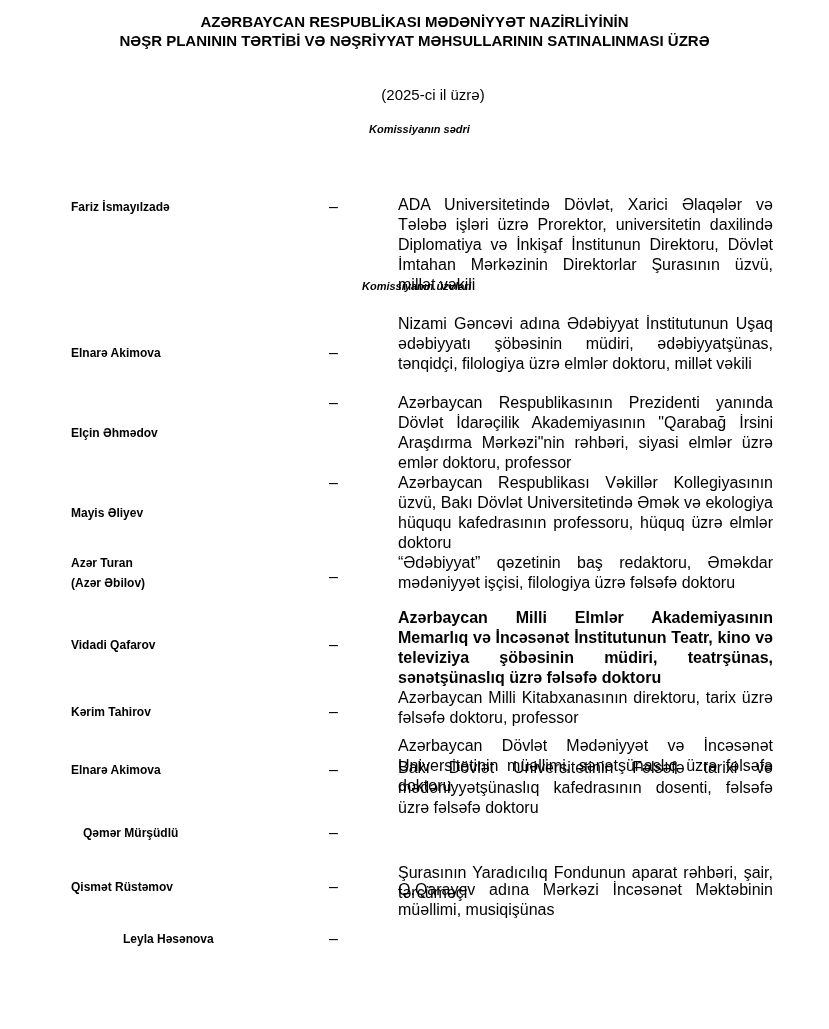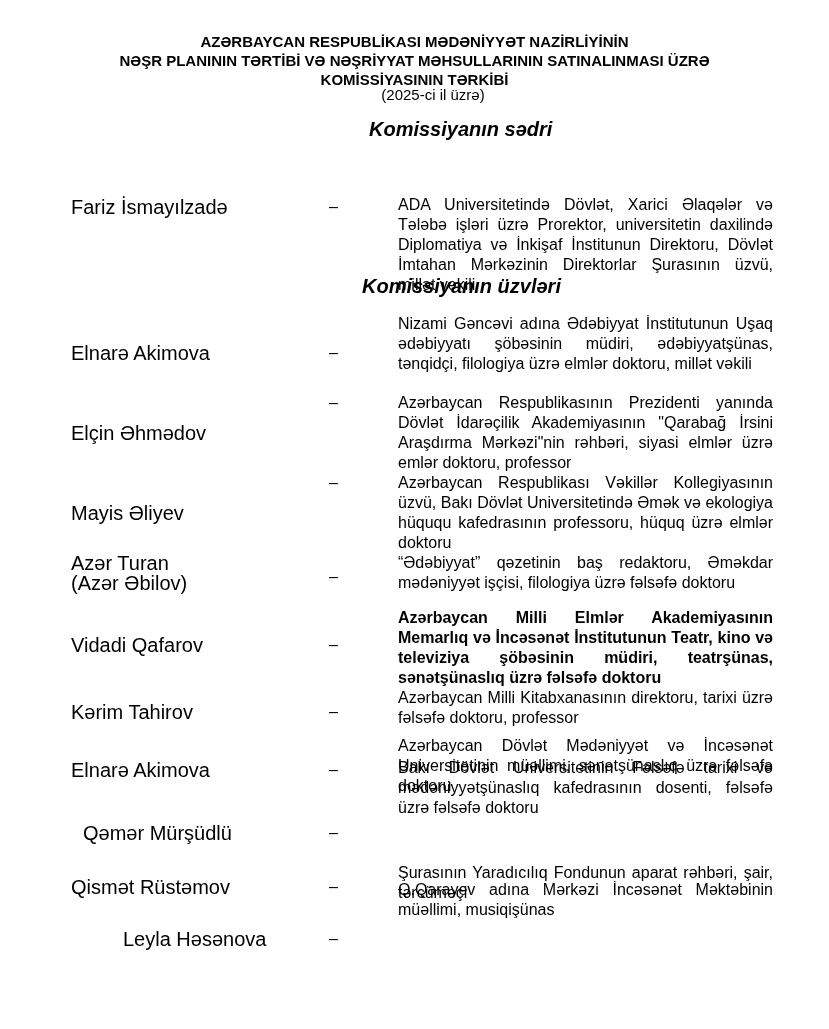--- a/index.html
+++ b/index.html
@@ -2,53 +2,52 @@
 <html><head>
   <meta charset="utf-8">
   <style>
     html, body { margin: 0; padding: 0; background: #ffffff; }
     body {
       width: 829px; height: 1029px; position: relative; overflow: hidden;
       font-family: "Liberation Sans", sans-serif; color: #000000;
     }
     .doc { position: absolute; left: 0; top: 0; width: 829px; height: 1029px; }
     .title {
-      position: absolute; left: 0; width: 829px; top: 32px;
+      position: absolute; left: 0; width: 829px; top: 12px;
       text-align: center; font-weight: bold; font-size: 15px; line-height: 19px;
     }
     .title div { white-space: nowrap; }
     .subtitle {
       position: absolute; left: 0; width: 866px; top: 86px;
       text-align: center; font-size: 15px; line-height: 18px;
     }
     .section {
       position: absolute; font-weight: bold; font-style: italic;
-      font-size: 20px; line-height: 20px; white-space: nowrap;
+      font-size: 11px; line-height: 20px; white-space: nowrap;
     }
     .name {
-      position: absolute; left: 71px; font-weight: normal; font-size: 20px;
+      position: absolute; left: 71px; font-weight: bold; font-size: 12px;
       line-height: 20px; white-space: nowrap;
     }
     .dash {
       position: absolute; left: 329px; font-size: 16px; line-height: 20px;
     }
     .desc {
       position: absolute; left: 398px; width: 375px; font-size: 16px;
       line-height: 20px; text-align: justify; text-align-last: left;
     }
   </style>
 </head>
 <body>
 
 <div class="doc">
 
   <div class="title">
     <div>AZƏRBAYCAN RESPUBLİKASI MƏDƏNİYYƏT NAZİRLİYİNİN</div>
     <div>NƏŞR PLANININ TƏRTİBİ VƏ NƏŞRİYYAT MƏHSULLARININ SATINALINMASI ÜZRƏ</div>
-    <div>KOMİSSİYASININ TƏRKİBİ</div>
   </div>
   <div class="subtitle">(2025-ci il üzrə)</div>
 
   <div class="section" style="left:369px; top:119px;">Komissiyanın sədri</div>
 
   <div>
     <div class="name" style="top:197px;">Fariz İsmayılzadə</div>
     <div class="dash" style="top:197px;">–</div>
     <div class="desc" style="top:164px;margin-top:31px;">ADA Universitetində Dövlət, Xarici Əlaqələr və Tələbə işləri üzrə Prorektor, universitetin daxilində Diplomatiya və İnkişaf İnstitunun Direktoru, Dövlət İmtahan Mərkəzinin Direktorlar Şurasının üzvü, millət vəkili</div>
   </div>
@@ -82,21 +81,21 @@
 
   <div>
     <div class="name" style="top:635px;">Vidadi Qafarov</div>
     <div class="dash" style="top:635px;">–</div>
     <div class="desc" style="top:608px;font-weight:bold;">Azərbaycan Milli Elmlər Akademiyasının Memarlıq və İncəsənət İnstitutunun Teatr, kino və televiziya şöbəsinin müdiri, teatrşünas, sənətşünaslıq üzrə fəlsəfə doktoru</div>
   </div>
 
   <div>
     <div class="name" style="top:702px;">Kərim Tahirov</div>
     <div class="dash" style="top:702px;">–</div>
-    <div class="desc" style="top:688px;">Azərbaycan Milli Kitabxanasının direktoru, tarixi üzrə fəlsəfə doktoru, professor</div>
+    <div class="desc" style="top:688px;">Azərbaycan Milli Kitabxanasının direktoru, tarix üzrə fəlsəfə doktoru, professor</div>
   </div>
 
   <div>
     <div class="name" style="top:760px;">Elnarə Akimova</div>
     <div class="dash" style="top:760px;">–</div>
     <div class="desc" style="top:736px;">Azərbaycan Dövlət Mədəniyyət və İncəsənət Universitetinin müəllimi, sənətşünaslıq üzrə fəlsəfə doktoru</div>
   </div>
 
   <div>
     <div class="name" style="top:823px;margin-left:12px;">Qəmər Mürşüdlü</div>

